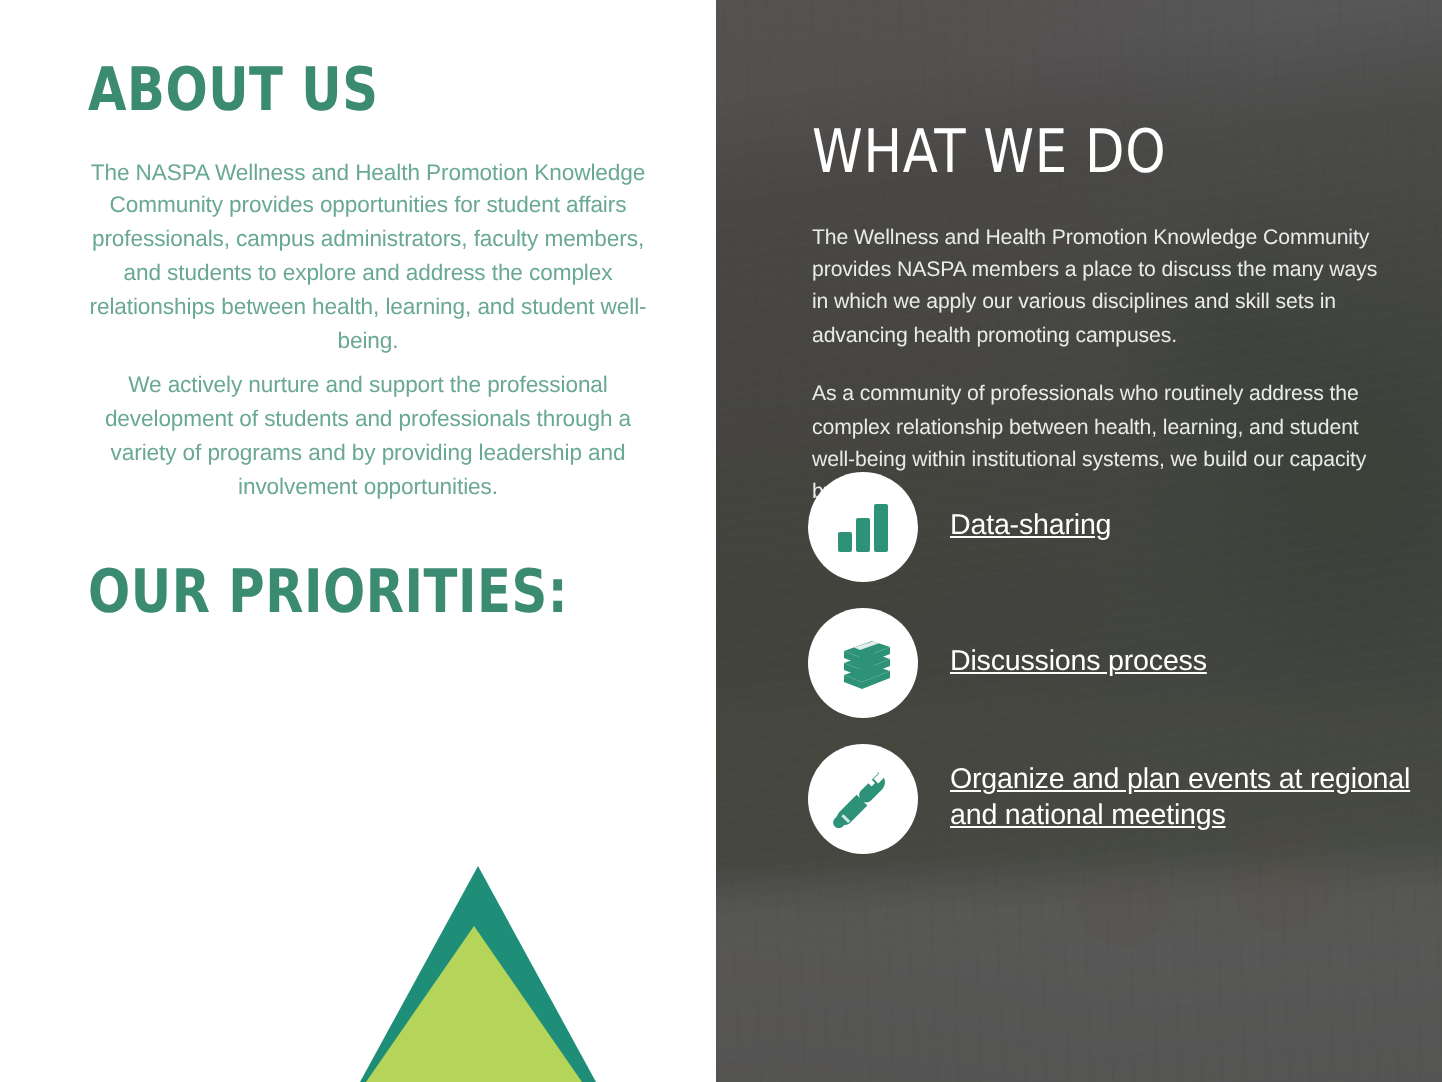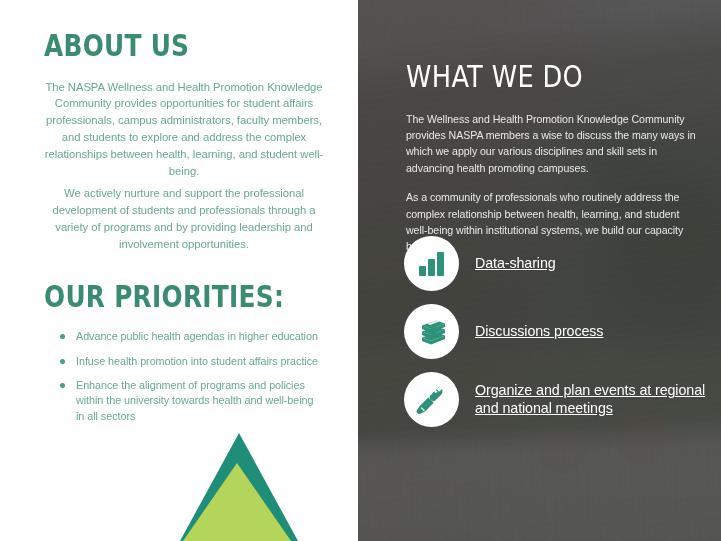--- a/index.html
+++ b/index.html
@@ -198,21 +198,21 @@
 <div class="slide">
 
   <div class="right-panel">
     <div class="photo"></div>
     <div class="photo-grain"></div>
     <div class="photo-overlay"></div>
   </div>
 
   <div class="right-inner" style="position:absolute; left:406px; top:30px; width:290px; z-index:2;margin-top:31px;">
     <div class="heading-light">WHAT WE DO</div>
-    <div class="body-light">The Wellness and Health Promotion Knowledge Community provides NASPA members a wise to discuss the many ways in which we apply our various disciplines and skill sets in advancing health promoting campuses.</div>
+    <div class="body-light">The Wellness and Health Promotion Knowledge Community provides NASPA members a place to discuss the many ways in which we apply our various disciplines and skill sets in advancing health promoting campuses.</div>
     <div class="body-light">As a community of professionals who routinely address the complex relationship between health, learning, and student well-being within institutional systems, we build our capacity by:</div>
   </div>
 
   <div class="icon-list">
 
     <div class="icon-row">
       <div class="icon-circle">
         <svg width="30" height="28" viewBox="0 0 30 28" aria-hidden="true">
           <rect x="2" y="16" width="7" height="10" rx="1" fill="#2e9279"></rect>
           <rect x="11" y="9" width="7" height="17" rx="1" fill="#2e9279"></rect>
@@ -262,25 +262,20 @@
   <div class="left-panel">
     <div class="left-inner">
 
       <div class="heading">ABOUT US</div>
 
       <div class="body-text">The NASPA Wellness and Health Promotion Knowledge Community provides opportunities for student affairs professionals, campus administrators, faculty members, and students to explore and address the complex relationships between health, learning, and student well-being.</div>
       <div class="body-text">We actively nurture and support the professional development of students and professionals through a variety of programs and by providing leadership and involvement opportunities.</div>
 
       <div class="heading heading-2">OUR PRIORITIES:</div>
 
-      <ul class="priorities">
-        <li>Advance public health agendas in higher education</li>
-        <li>Infuse health promotion into student affairs practice</li>
-        <li>Enhance the alignment of programs and policies within the university towards health and well-being in all sectors</li>
-      </ul>
 
     </div>
 
     <div class="tri-wrap">
       <div class="tri tri-green"></div>
       <div class="tri tri-lime"></div>
     </div>
   </div>
 
 </div>

